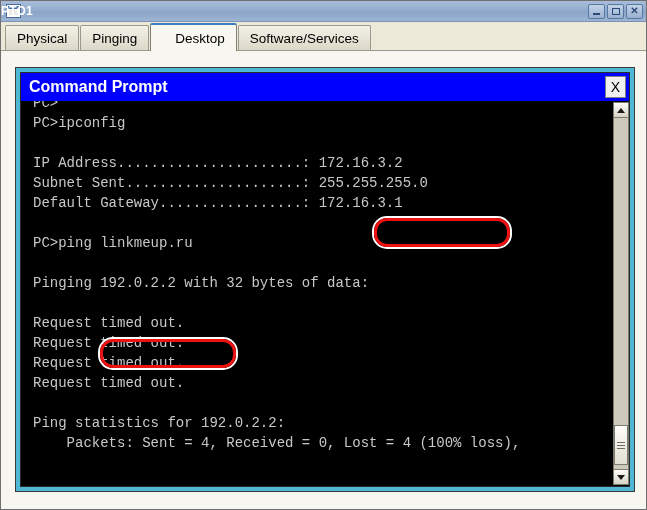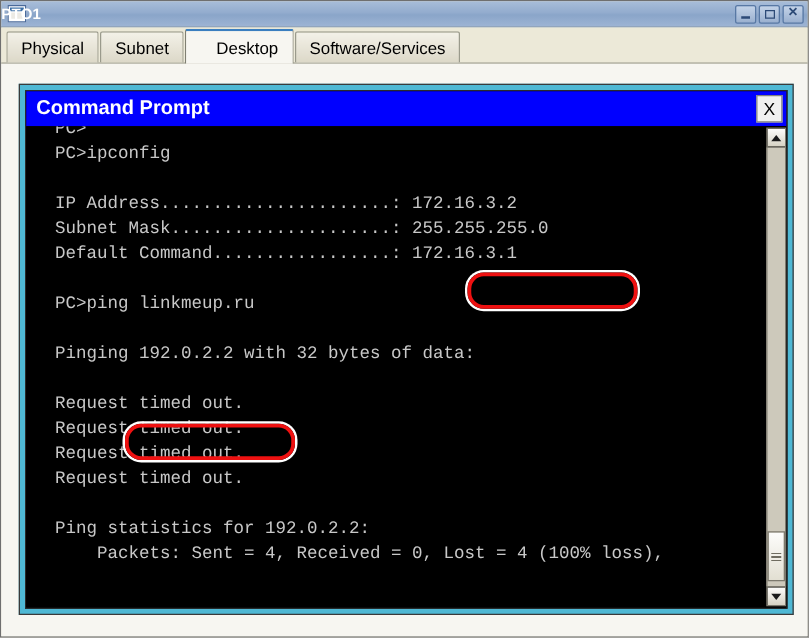--- a/index.html
+++ b/index.html
@@ -213,21 +213,21 @@
     flex: 1;
     display: flex;
     background: #000000;
     overflow: hidden;
     position: relative;
   }
   #terminal {
     flex: 1;
     position: relative;
     overflow: hidden;
-    padding: 0 0 0 23px;
+    padding: 0 0 0 12px;
     box-sizing: border-box;
   }
   #terminal-lines {
     position: relative;
     margin-top: -8px;
   }
   .term-line {
     font-family: "Liberation Mono", "DejaVu Sans Mono", monospace;
     font-size: 14px;
     line-height: 20px;
@@ -345,21 +345,21 @@
         <span class="glyph-close">✕</span>
       </div>
     </div>
   </div>
 
   <div id="tab-strip">
     <div class="tab">
       <span>Physical</span>
     </div>
     <div class="tab">
-      <span>Subnet</span>
+      <span>Pinging</span>
     </div>
     <div class="tab active">
       <span>Desktop</span>
     </div>
     <div class="tab">
       <span>Software/Services</span>
     </div>
   </div>
 
   <div id="content-area"></div>
@@ -374,22 +374,22 @@
         </div>
       </div>
 
       <div id="terminal-wrap">
         <div id="terminal">
           <div id="terminal-lines">
               <div class="term-line">PC&gt;</div>
               <div class="term-line">PC&gt;ipconfig</div>
               <div class="term-line blank">&nbsp;</div>
               <div class="term-line">IP Address......................: 172.16.3.2</div>
-              <div class="term-line">Subnet Mask.....................: 255.255.255.0</div>
-              <div class="term-line">Default Command.................: 172.16.3.1</div>
+              <div class="term-line">Subnet Sent.....................: 255.255.255.0</div>
+              <div class="term-line">Default Gateway.................: 172.16.3.1</div>
               <div class="term-line blank">&nbsp;</div>
               <div class="term-line">PC&gt;ping linkmeup.ru</div>
               <div class="term-line blank">&nbsp;</div>
               <div class="term-line">Pinging 192.0.2.2 with 32 bytes of data:</div>
               <div class="term-line blank">&nbsp;</div>
               <div class="term-line">Request timed out.</div>
               <div class="term-line">Request timed out.</div>
               <div class="term-line">Request timed out.</div>
               <div class="term-line">Request timed out.</div>
               <div class="term-line blank">&nbsp;</div>

